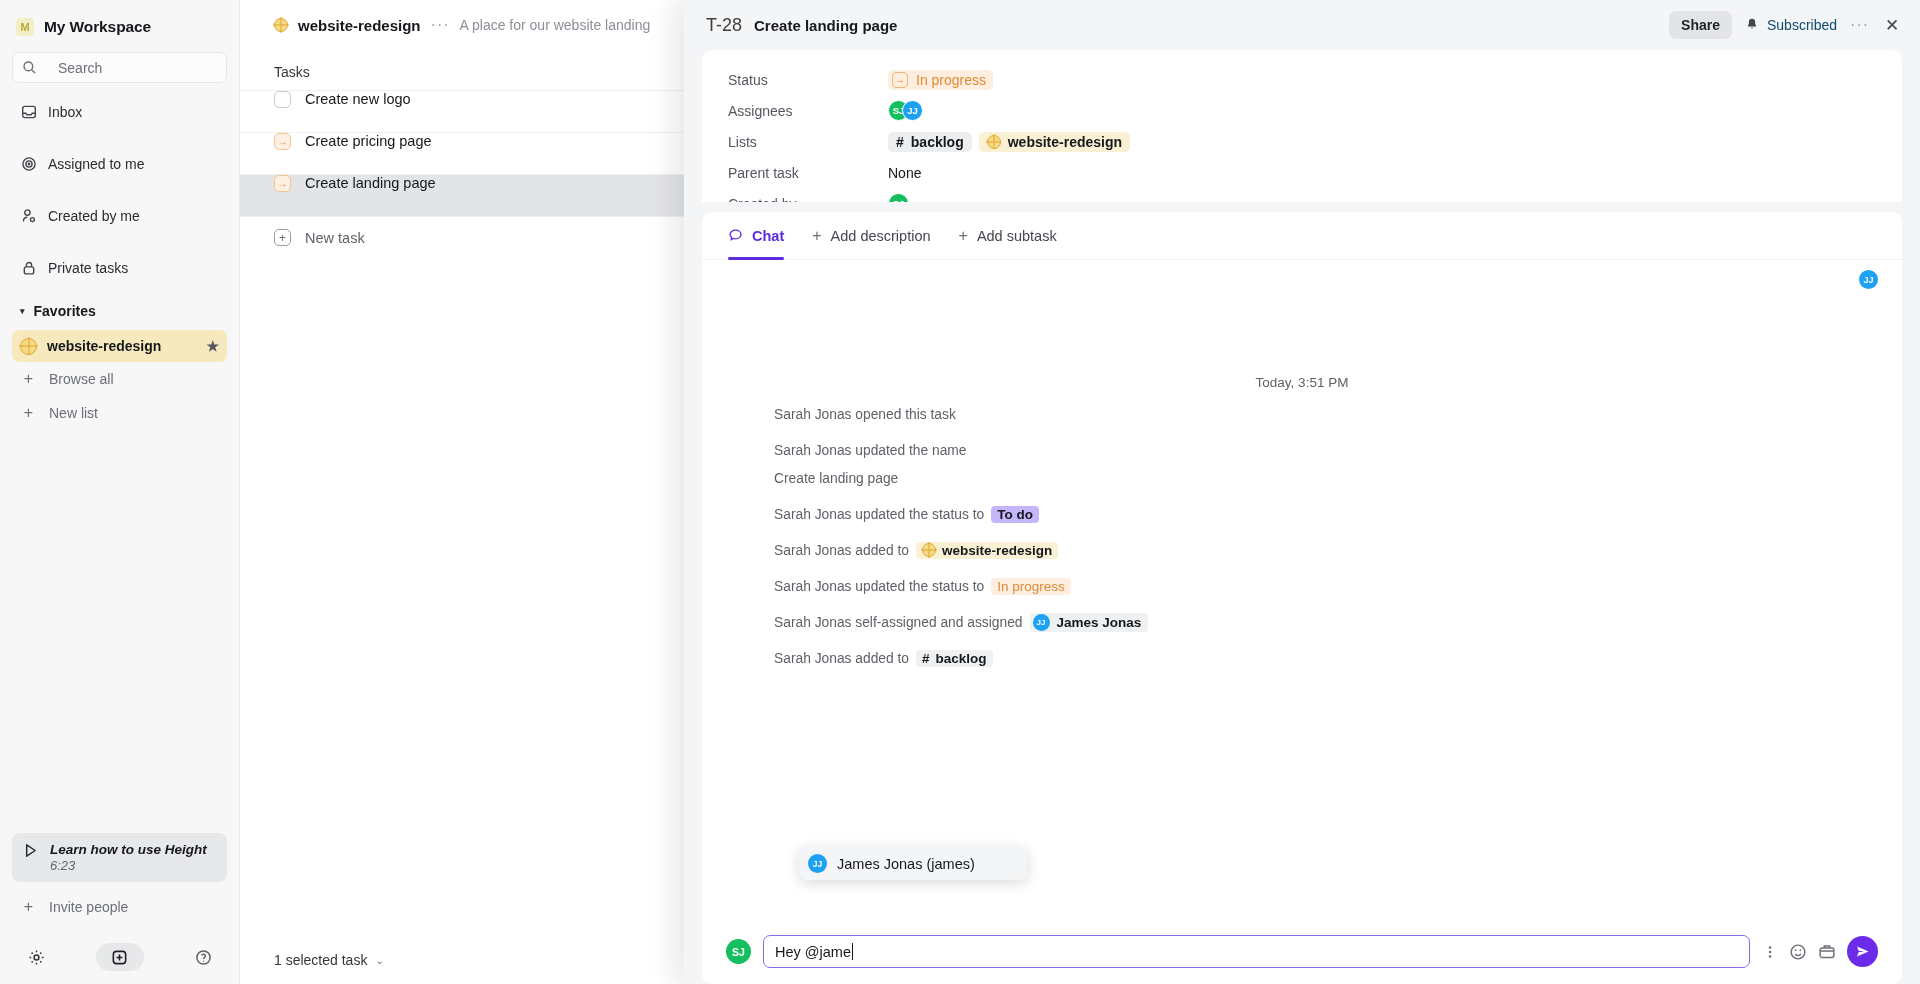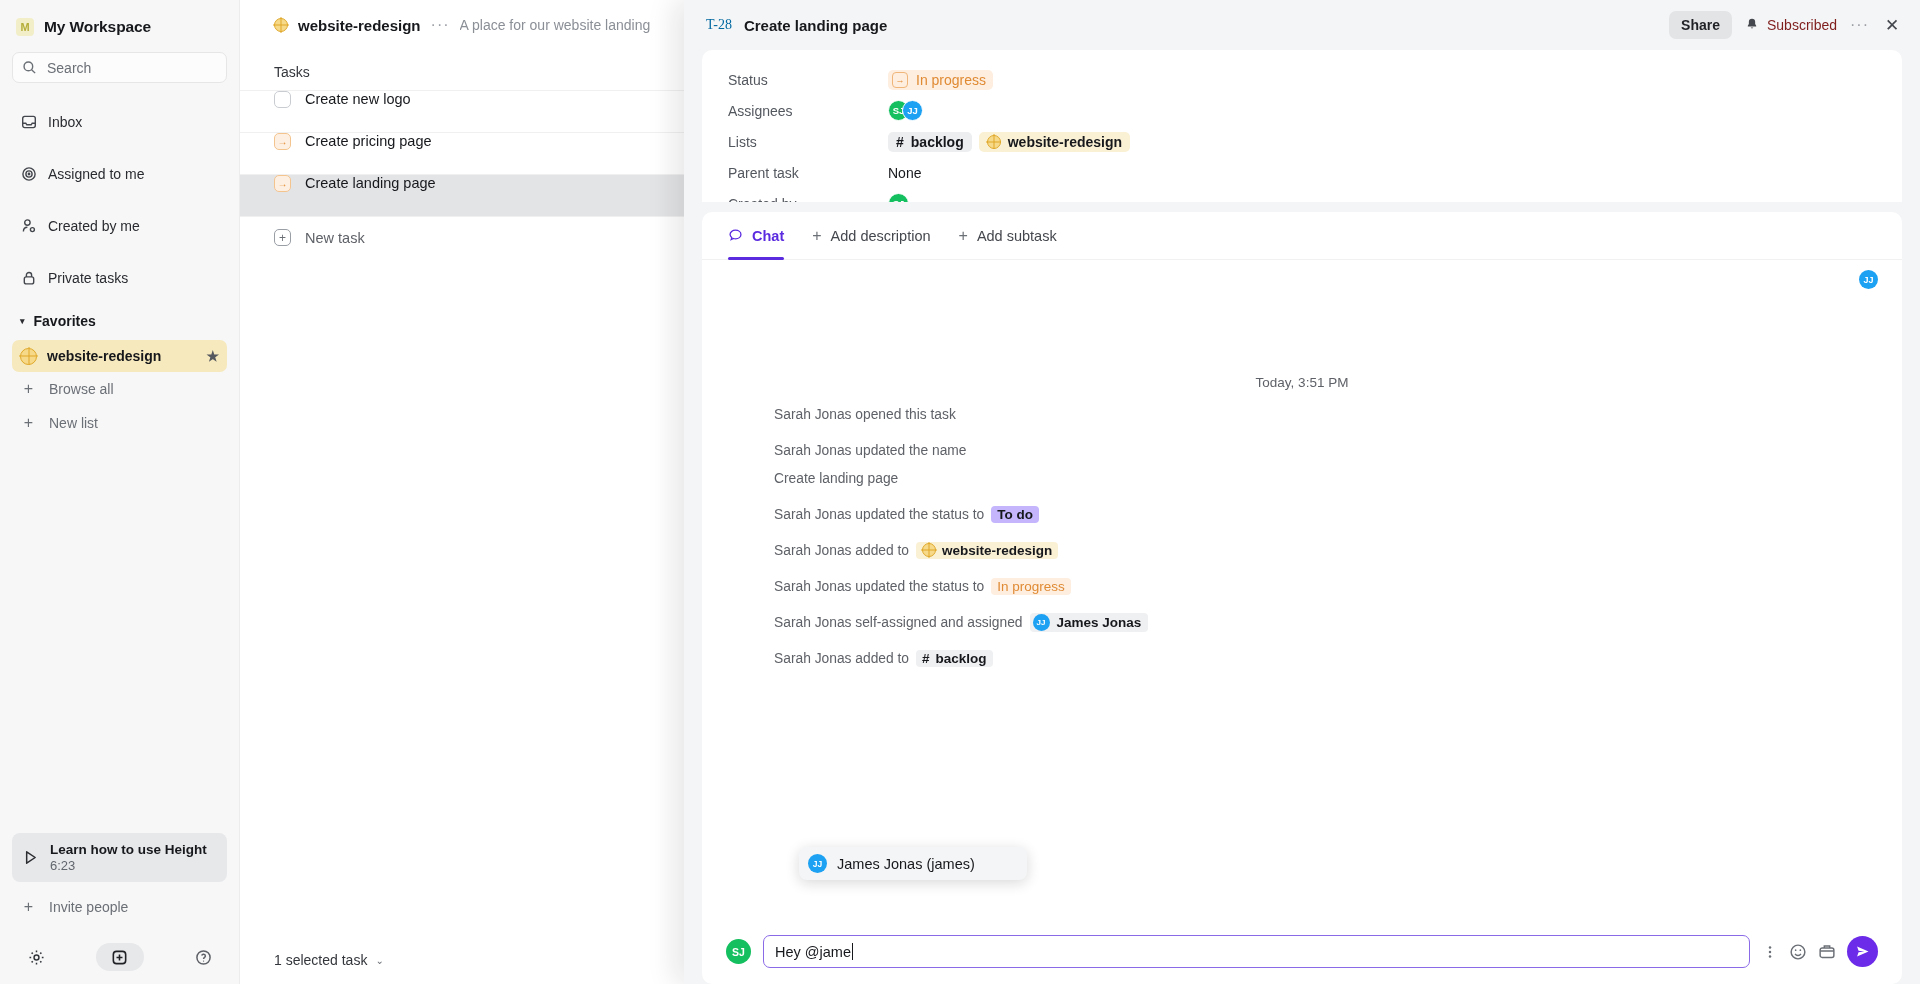--- a/index.html
+++ b/index.html
@@ -27,23 +27,23 @@
   }
   .ws-badge {
     width: 18px; height: 18px; border-radius: 4px;
     background: #f2efc8; color: #b5ad3a;
     font-size: 11px; font-weight: 700;
     display: flex; align-items: center; justify-content: center;
   }
   .ws-title { font-size: 15.5px; font-weight: 700; color: #16181c; letter-spacing: -0.1px; }
 
   .search-box {
-    display: flex; align-items: center; gap: 10px;
+    display: flex; align-items: center; gap: 21px;
     height: 31px; border: 1px solid #e6e6e6; border-radius: 7px;
-    background: #fcfcfc; padding: 0 9px; margin-bottom: 22px;
+    background: #fcfcfc; padding: 0 9px; margin-bottom: 12px;
   }
   .search-box span.lbl { font-size: 14px; color: #6b6f76; }
 
   .nav { display: flex; flex-direction: column; gap: 19px; }
   .nav-item {
     display: flex; align-items: center; gap: 11px;
     height: 33px; padding: 0 8px; border-radius: 7px;
     font-size: 14px; color: #292b30; cursor: pointer;
   }
   .nav-item .ico { width: 17px; height: 17px; display: flex; align-items: center; justify-content: center; flex: 0 0 17px; }
@@ -80,23 +80,23 @@
   .add-item {
     display: flex; align-items: center; gap: 12px;
     height: 34px; padding: 0 8px; border-radius: 7px;
     font-size: 14px; color: #6b6f76; cursor: pointer;
   }
   .plus { font-size: 16px; color: #6b6f76; width: 17px; text-align: center; }
 
   .sidebar-spacer { flex: 1; }
 
   .learn-card {
-    display: flex; align-items: center; gap: 11px;
+    display: flex; gap: 11px;
     background: #e7e8ea; border-radius: 8px;
-    padding: 9px 10px; margin-bottom: 8px; cursor: pointer;
+    padding: 9px 10px; margin-bottom: 8px; cursor: pointer; font-style: italic;
   }
   .learn-card .txt-t { font-size: 13.5px; font-weight: 700; color: #16181c; }
   .learn-card .txt-s { font-size: 13px; color: #62666d; margin-top: 1px; }
 
   .sidebar-footer {
     display: flex; align-items: center; justify-content: space-between;
     height: 54px; padding: 0 10px;
   }
   .footer-btn {
     width: 28px; height: 28px; display: flex; align-items: center; justify-content: center;
@@ -161,28 +161,28 @@
     position: absolute; right: 0; top: 0;
     width: 1236px; height: 984px;
     background: #f4f5f6;
     box-shadow: -10px 0 26px rgba(18,20,24,0.10);
     display: flex; flex-direction: column;
   }
   .detail-head {
     height: 50px; display: flex; align-items: center;
     padding: 0 18px 0 22px; gap: 12px; flex: 0 0 50px;
   }
-  .tid { font-size: 14px; color: #0369a1; font-family: Liberation Serif, serif; }
+  .tid { font-size: 18px; color: #404040; }
   .ttitle { font-size: 15px; font-weight: 700; color: #16181c; }
   .head-right { margin-left: auto; display: flex; align-items: center; gap: 13px; }
   .share-btn {
     background: #e3e4e6; border-radius: 7px; padding: 6px 12px;
     font-size: 14px; font-weight: 700; color: #1f2125; cursor: pointer;
   }
-  .subs { display: flex; gap: 8px; font-size: 14px; color: #7f1d1d; cursor: pointer; }
+  .subs { display: flex; gap: 8px; font-size: 14px; color: #0c4a6e; cursor: pointer; }
   .xbtn { font-size: 17px; color: #44474d; cursor: pointer; width: 20px; text-align: center; }
 
   .props-wrap {
     margin: 0 18px; background: #ffffff;
     border-radius: 10px 10px 0 0;
     padding: 14px 0 0 0;
     height: 152px; overflow: hidden;
     position: relative; flex: 0 0 152px;
   }
   .prop-row { display: flex; align-items: center; height: 31px; padding: 0 26px; }

